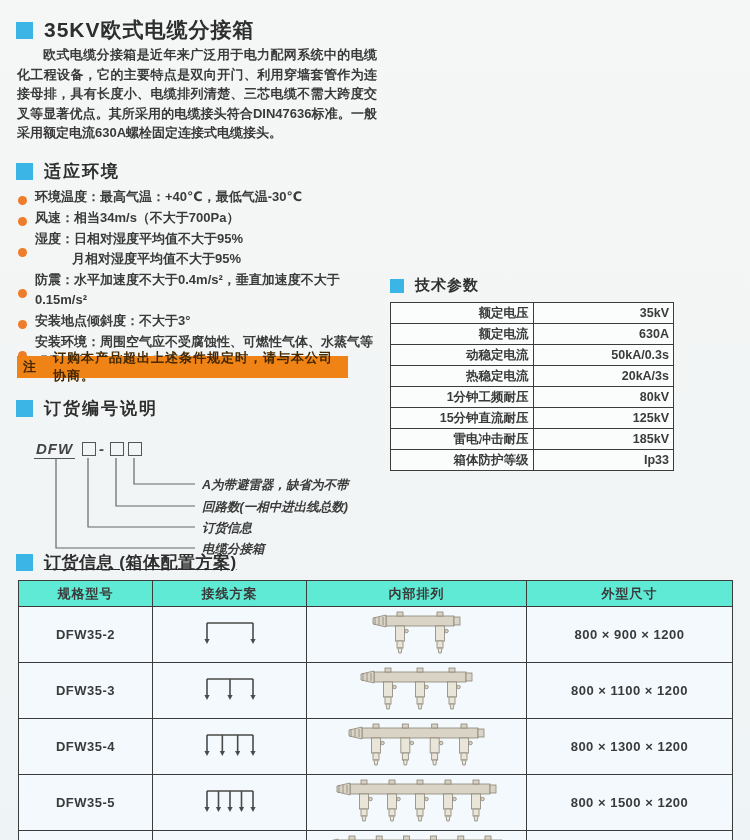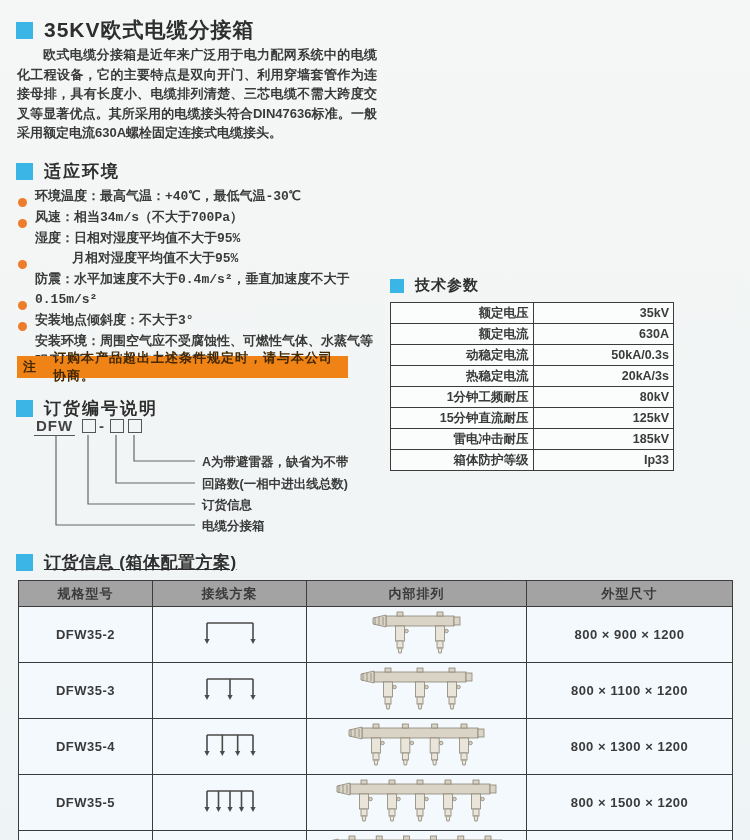--- a/index.html
+++ b/index.html
@@ -14,21 +14,21 @@
   .sq{width:17px;height:17px;background:#3ab5e6;flex:0 0 auto;}
   .sq.small{width:14px;height:14px;}
   .h-main{font-size:21px;letter-spacing:1px;}
   .h-sub{font-size:17px;letter-spacing:2px;}
   .h-tech{font-size:15px;letter-spacing:1px;}
   
   .desc{font-size:13px;line-height:19.5px;font-weight:bold;color:#3a3a3a;
         text-indent:2em;text-align:justify;}
   
   .env-list{list-style:none;margin:0;padding:0;font-size:13px;font-weight:bold;color:#3a3a3a;}
-  .env-list li{display:flex;align-items:flex-end;margin-bottom:1px;font-family:Liberation Mono, monospace;}
+  .env-list li{display:flex;align-items:center;margin-bottom:1px;}
   .dot{width:9px;height:9px;border-radius:50%;background:#ed7d2b;margin:6px 8px 0 0;flex:0 0 auto;}
   .env-line{line-height:20px;}
   .env-line.hang{padding-left:37px;}
   
   .note{background:#ef8316;color:#432800;font-size:13px;font-weight:bold;
         display:flex;align-items:center;height:22px;padding:0 6px;letter-spacing:1px;}
   .note .n-label{margin-right:16px;}
   
   .code-row{position:relative;height:18px;font-size:15px;font-weight:bold;color:#444;}
   .code-prefix{position:absolute;left:4px;top:0;border-bottom:1.5px solid #555;padding:0 2px 1px 2px;letter-spacing:1px;}
@@ -41,21 +41,21 @@
   .tech-table td{border:1px solid #3c3c3c;height:20px;padding:0 4px;text-align:right;
                  font-size:12.5px;font-weight:bold;color:#3a3a3a;}
   .tech-table{border:1.5px solid #2e2e2e;}
   .tech-table td.c1{width:172px;}
   .tech-table td.c2{width:155px;}
   
   .info-table{border-collapse:collapse;table-layout:fixed;background:#f3f9fc;}
   .info-table{border:1.5px solid #3c3c3c;}
   .info-table th,.info-table td{border:1px solid #3c3c3c;text-align:center;vertical-align:middle;
                  font-size:13px;font-weight:bold;color:#3a3a3a;padding:0;}
-  .info-table th{height:25px;background:#a3a3a3;letter-spacing:1px;margin-left:44px;}
+  .info-table th{height:25px;background:#5eead4;letter-spacing:1px;margin-left:44px;}
   .info-table td{height:43px;}
   .model{letter-spacing:0.5px;}
   .dims{letter-spacing:0.5px;font-size:13px;}
   
   svg.wire line{stroke:#4a4a4a;stroke-width:1.6;}
   svg.wire path.f{fill:#4a4a4a;stroke:none;}
   svg.arr .bus{fill:#d9d4c5;stroke:#8b8476;stroke-width:0.8;}
   svg.arr .term{fill:#e9e5d8;stroke:#8b8476;stroke-width:0.8;}
   svg.arr .ln{stroke:#8b8476;stroke-width:0.8;}
   svg.code-lines path{stroke:#666;stroke-width:1.2;fill:none;}
@@ -117,21 +117,21 @@
     </ul>
   <div class="abs note" style="left:17px;top:356px;width:319px;">
     <span class="n-label">注</span>
     <span>订购本产品超出上述条件规定时，请与本公司协商。</span>
   </div>
 
   <div class="abs sec-h" style="left:16px;top:397px;">
     <span class="sq"></span>
     <span class="h-sub">订货编号说明</span>
   </div>
-  <div class="abs" style="left:30px;top:417px;width:350px;height:118px;">
+  <div class="abs" style="left:30px;top:440px;width:350px;height:118px;font-style:italic;">
     <div class="code-row">
       <span class="code-prefix">DFW</span>
       <span class="codebox" style="left:52px;"></span>
       <span class="code-sep">-</span>
       <span class="codebox" style="left:80px;"></span>
       <span class="codebox" style="left:98px;"></span>
     </div>
     <svg class="code-svg code-lines" width="350" height="118" viewBox="0 0 350 118">
       <path d="M104 18 V44 H165"></path>
       <path d="M86 18 V66 H165"></path>

